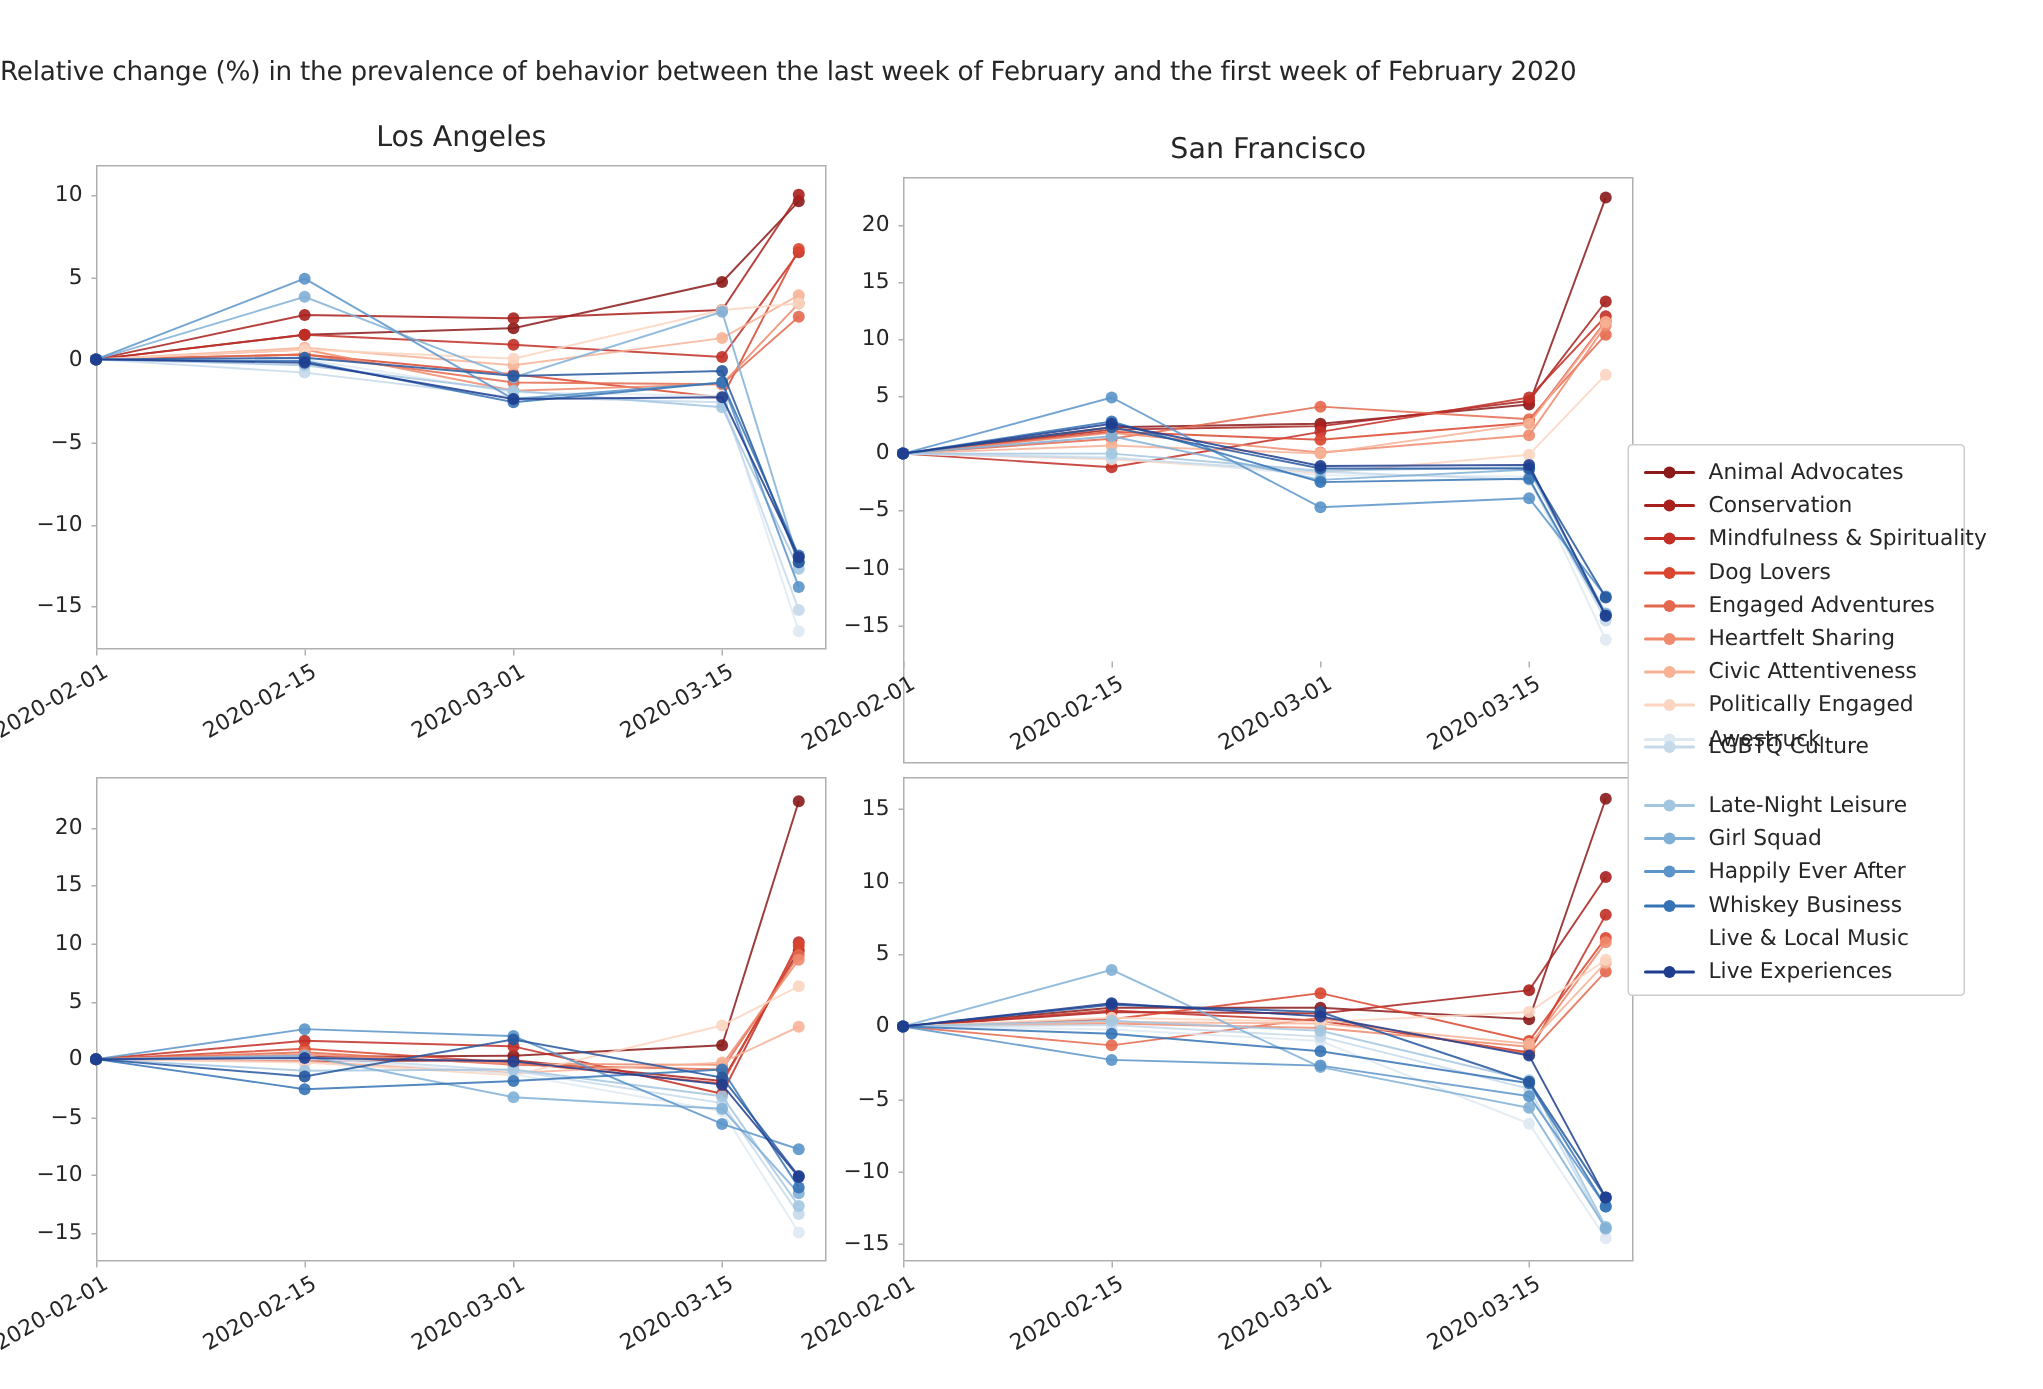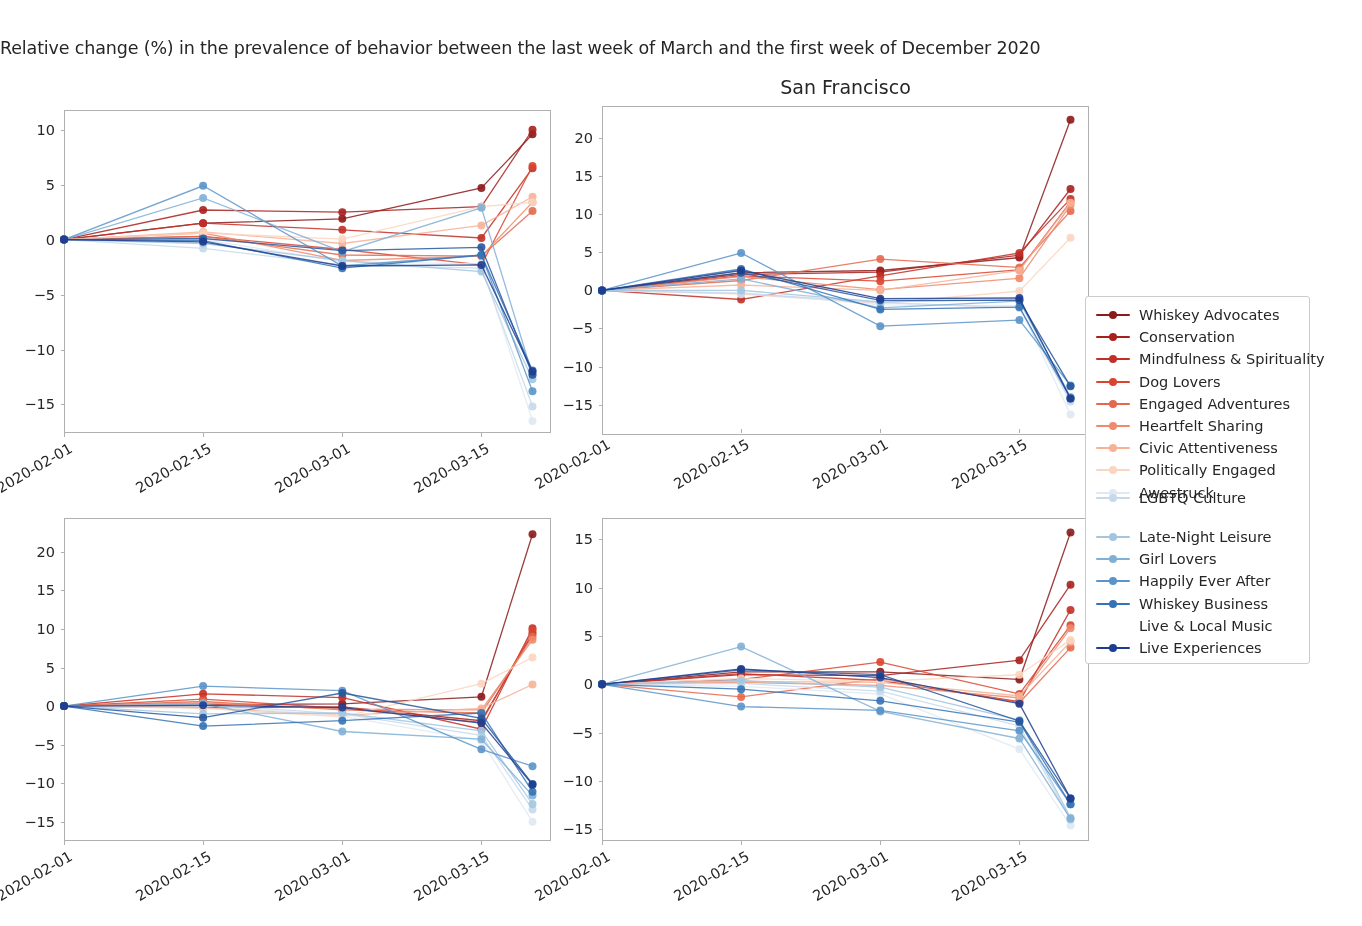--- a/index.html
+++ b/index.html
@@ -130,25 +130,26 @@
   .legend-label {
     font-size: 14.5px;
     color: #262626;
   }
 </style>
 </head>
 <body>
 
 <div id="figure">
 
-  <div class="fig-title">Relative change (%) in the prevalence of behavior between the last week of March and the first week of December 2020</div>
+  <div class="fig-title">Relative change (%) in the prevalence of behavior between the last week of February and the first week of February 2020</div>
 
   <div id="subplots">
       <div class="subplot" style="left: 64px; top: 110px; width: 487px; height: 323px;">
         <div class="axes-frame"></div>
+        <div class="subplot-title">Los Angeles</div>
         <div class="ytick-label" style="top: 19.7755px; right: 496px;">10</div>
         <div class="ytick-mark" style="top: 19.7755px; left: -3.5px;"></div>
         <div class="ytick-label" style="top: 74.7075px; right: 496px;">5</div>
         <div class="ytick-mark" style="top: 74.7075px; left: -3.5px;"></div>
         <div class="ytick-label" style="top: 129.639px; right: 496px;">0</div>
         <div class="ytick-mark" style="top: 129.639px; left: -3.5px;"></div>
         <div class="ytick-label" style="top: 184.571px; right: 496px;">−5</div>
         <div class="ytick-mark" style="top: 184.571px; left: -3.5px;"></div>
         <div class="ytick-label" style="top: 239.503px; right: 496px;">−10</div>
         <div class="ytick-mark" style="top: 239.503px; left: -3.5px;"></div>
@@ -254,21 +255,21 @@
           <circle cx="417.4" cy="137.3" r="4" fill="#26579e" fill-opacity="0.9"></circle>
           <circle cx="468.5" cy="264.8" r="4" fill="#26579e" fill-opacity="0.9"></circle>
           <polyline points="0.0,129.6 139.1,131.8 278.3,156.0 417.4,154.9 468.5,261.5" fill="none" stroke="#1f3d8f" stroke-width="1.3" stroke-opacity="0.85"></polyline>
           <circle cx="0.0" cy="129.6" r="4" fill="#1f3d8f" fill-opacity="0.9"></circle>
           <circle cx="139.1" cy="131.8" r="4" fill="#1f3d8f" fill-opacity="0.9"></circle>
           <circle cx="278.3" cy="156.0" r="4" fill="#1f3d8f" fill-opacity="0.9"></circle>
           <circle cx="417.4" cy="154.9" r="4" fill="#1f3d8f" fill-opacity="0.9"></circle>
           <circle cx="468.5" cy="261.5" r="4" fill="#1f3d8f" fill-opacity="0.9"></circle>
         </svg>
       </div>
-      <div class="subplot" style="left: 602px; top: 106px; width: 487px; height: 329px;">
+      <div class="subplot" style="left: 602px; top: 118px; width: 487px; height: 391px;">
         <div class="axes-frame"></div>
         <div class="subplot-title">San Francisco</div>
         <div class="ytick-label" style="top: 31.9953px; right: 496px;">20</div>
         <div class="ytick-mark" style="top: 31.9953px; left: -3.5px;"></div>
         <div class="ytick-label" style="top: 70.0849px; right: 496px;">15</div>
         <div class="ytick-mark" style="top: 70.0849px; left: -3.5px;"></div>
         <div class="ytick-label" style="top: 108.175px; right: 496px;">10</div>
         <div class="ytick-mark" style="top: 108.175px; left: -3.5px;"></div>
         <div class="ytick-label" style="top: 146.264px; right: 496px;">5</div>
         <div class="ytick-mark" style="top: 146.264px; left: -3.5px;"></div>
@@ -636,21 +637,21 @@
         </svg>
       </div>
     </div>
 
   <div class="legend-box" id="legend" style="left: 1085px; top: 296px; width: 225px; height: 368.2px;">
       <div class="legend-row" style="top: 7px; width: 225px;">
         <span class="legend-swatch">
           <span class="lg-line" style="background: rgb(139, 26, 26);"></span>
           <span class="lg-dot" style="background: rgb(139, 26, 26);"></span>
         </span>
-        <span class="legend-label">Whiskey Advocates</span>
+        <span class="legend-label">Animal Advocates</span>
       </div>
       <div class="legend-row" style="top: 29.2px; width: 225px;">
         <span class="legend-swatch">
           <span class="lg-line" style="background: rgb(168, 32, 29);"></span>
           <span class="lg-dot" style="background: rgb(168, 32, 29);"></span>
         </span>
         <span class="legend-label">Conservation</span>
       </div>
       <div class="legend-row" style="top: 51.4px; width: 225px;">
         <span class="legend-swatch">
@@ -713,21 +714,21 @@
           <span class="lg-line" style="background: rgb(163, 198, 224);"></span>
           <span class="lg-dot" style="background: rgb(163, 198, 224);"></span>
         </span>
         <span class="legend-label">Late-Night Leisure</span>
       </div>
       <div class="legend-row" style="top: 251.2px; width: 225px;">
         <span class="legend-swatch">
           <span class="lg-line" style="background: rgb(129, 176, 214);"></span>
           <span class="lg-dot" style="background: rgb(129, 176, 214);"></span>
         </span>
-        <span class="legend-label">Girl Lovers</span>
+        <span class="legend-label">Girl Squad</span>
       </div>
       <div class="legend-row" style="top: 273.4px; width: 225px;">
         <span class="legend-swatch">
           <span class="lg-line" style="background: rgb(90, 148, 201);"></span>
           <span class="lg-dot" style="background: rgb(90, 148, 201);"></span>
         </span>
         <span class="legend-label">Happily Ever After</span>
       </div>
       <div class="legend-row" style="top: 295.6px; width: 225px;">
         <span class="legend-swatch">

